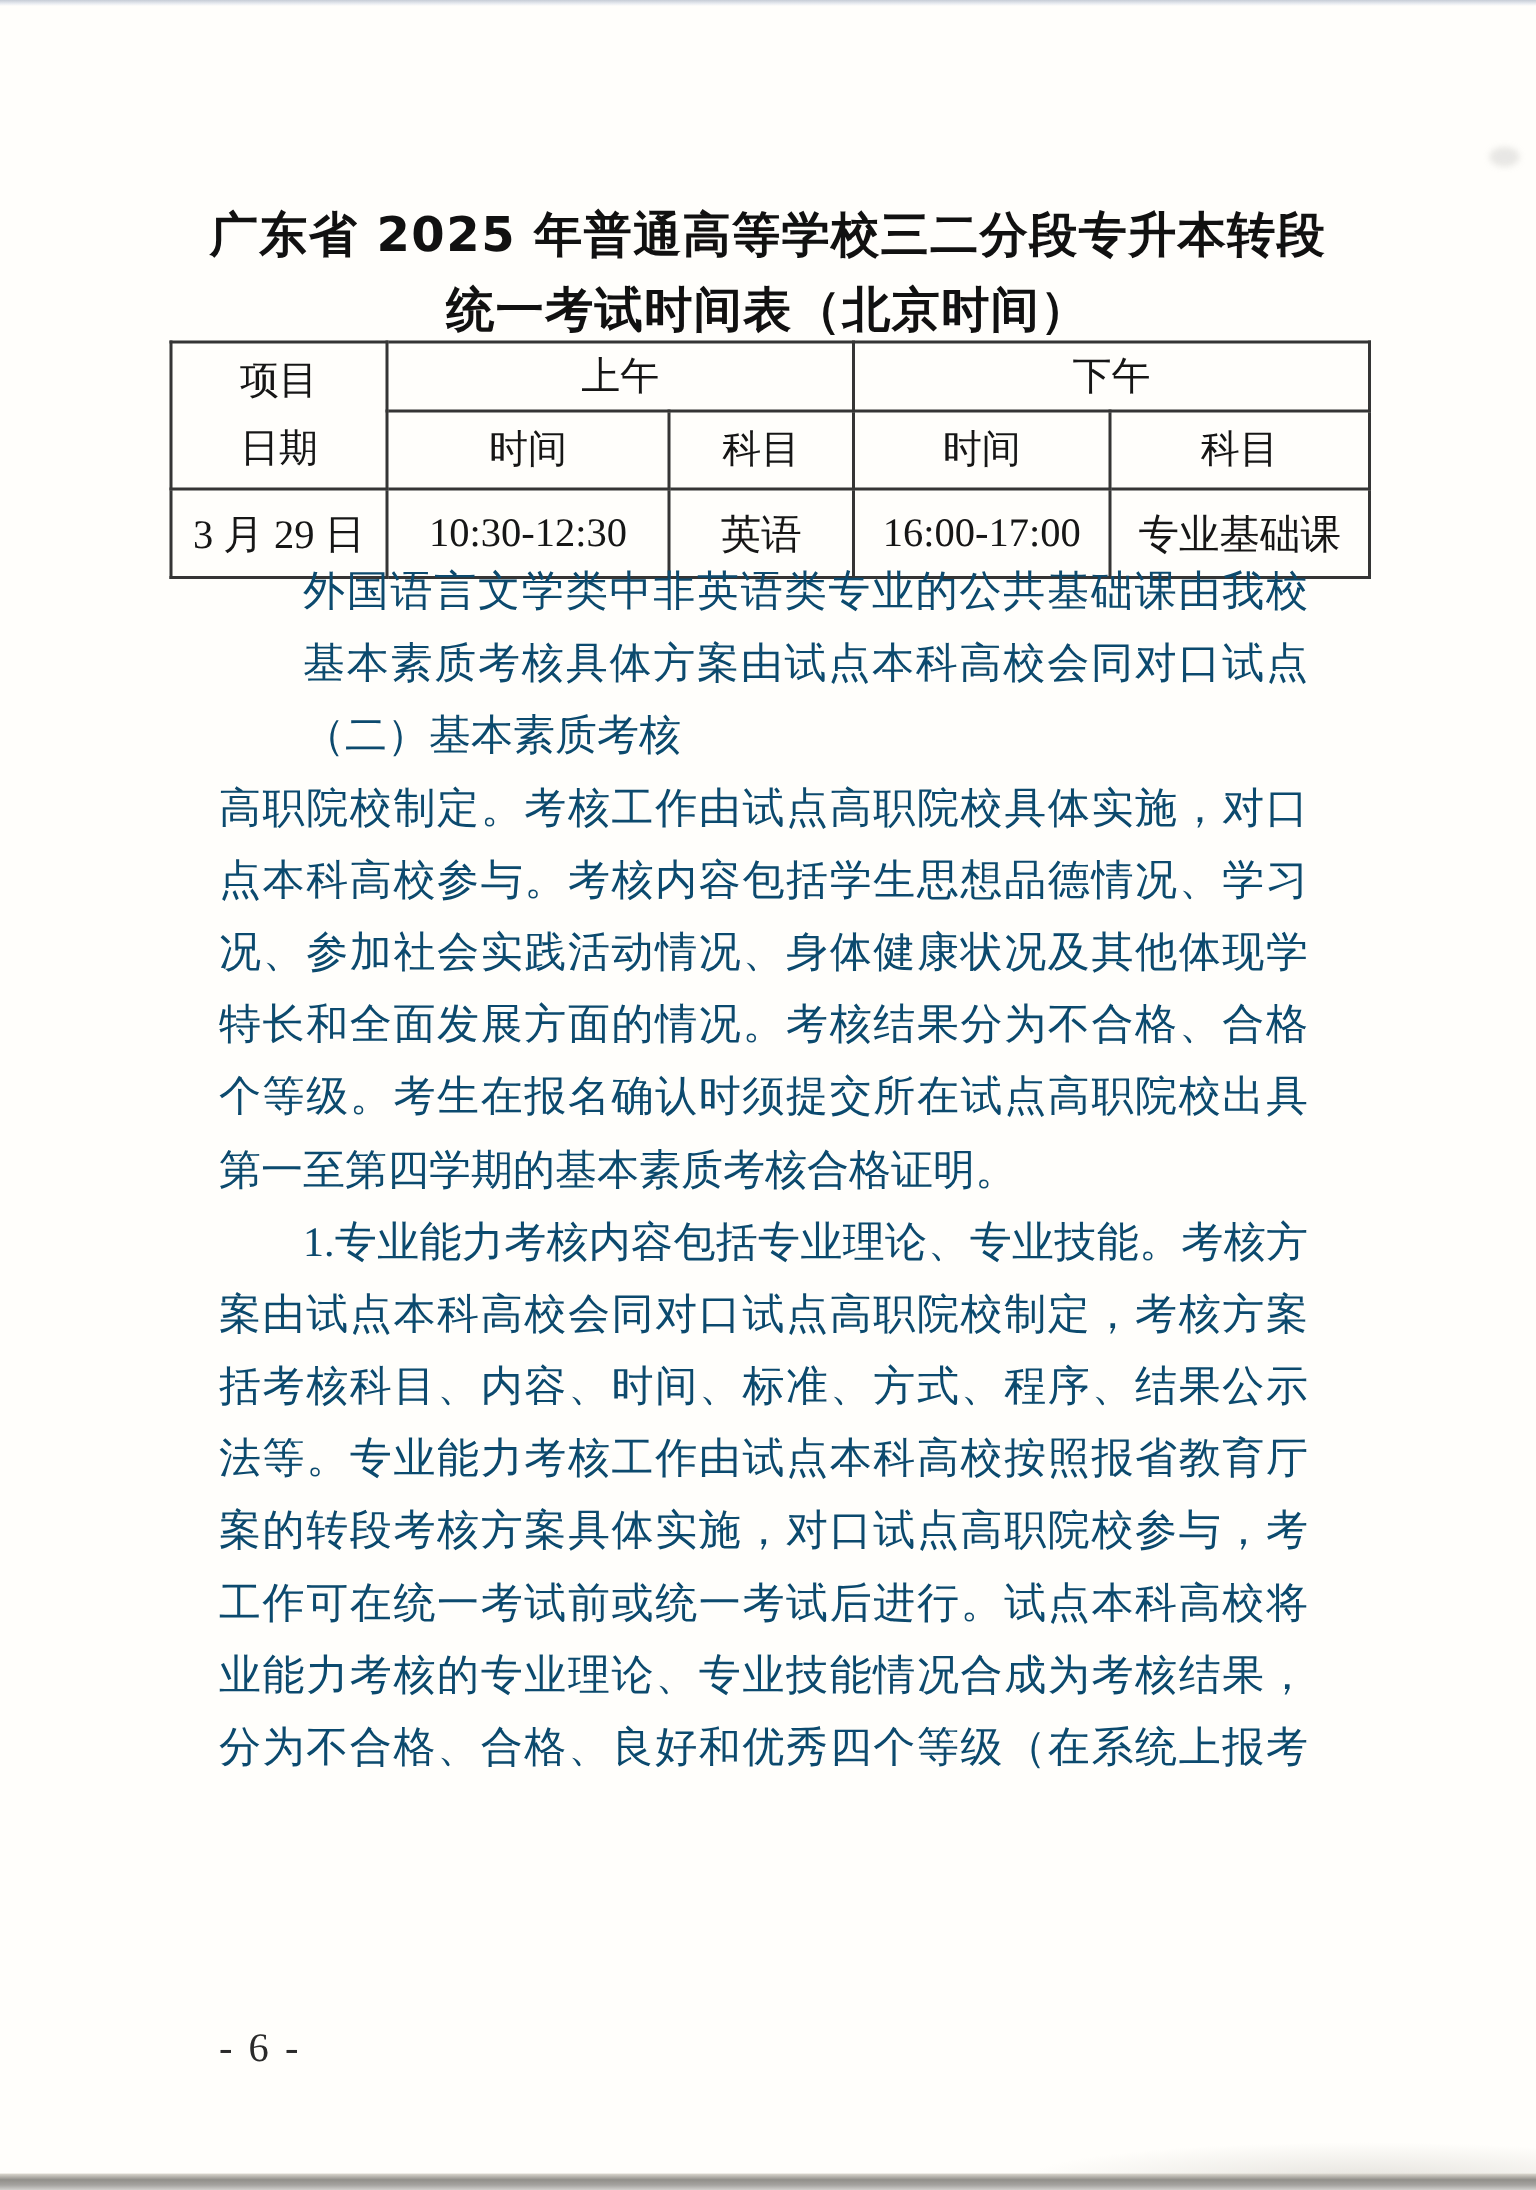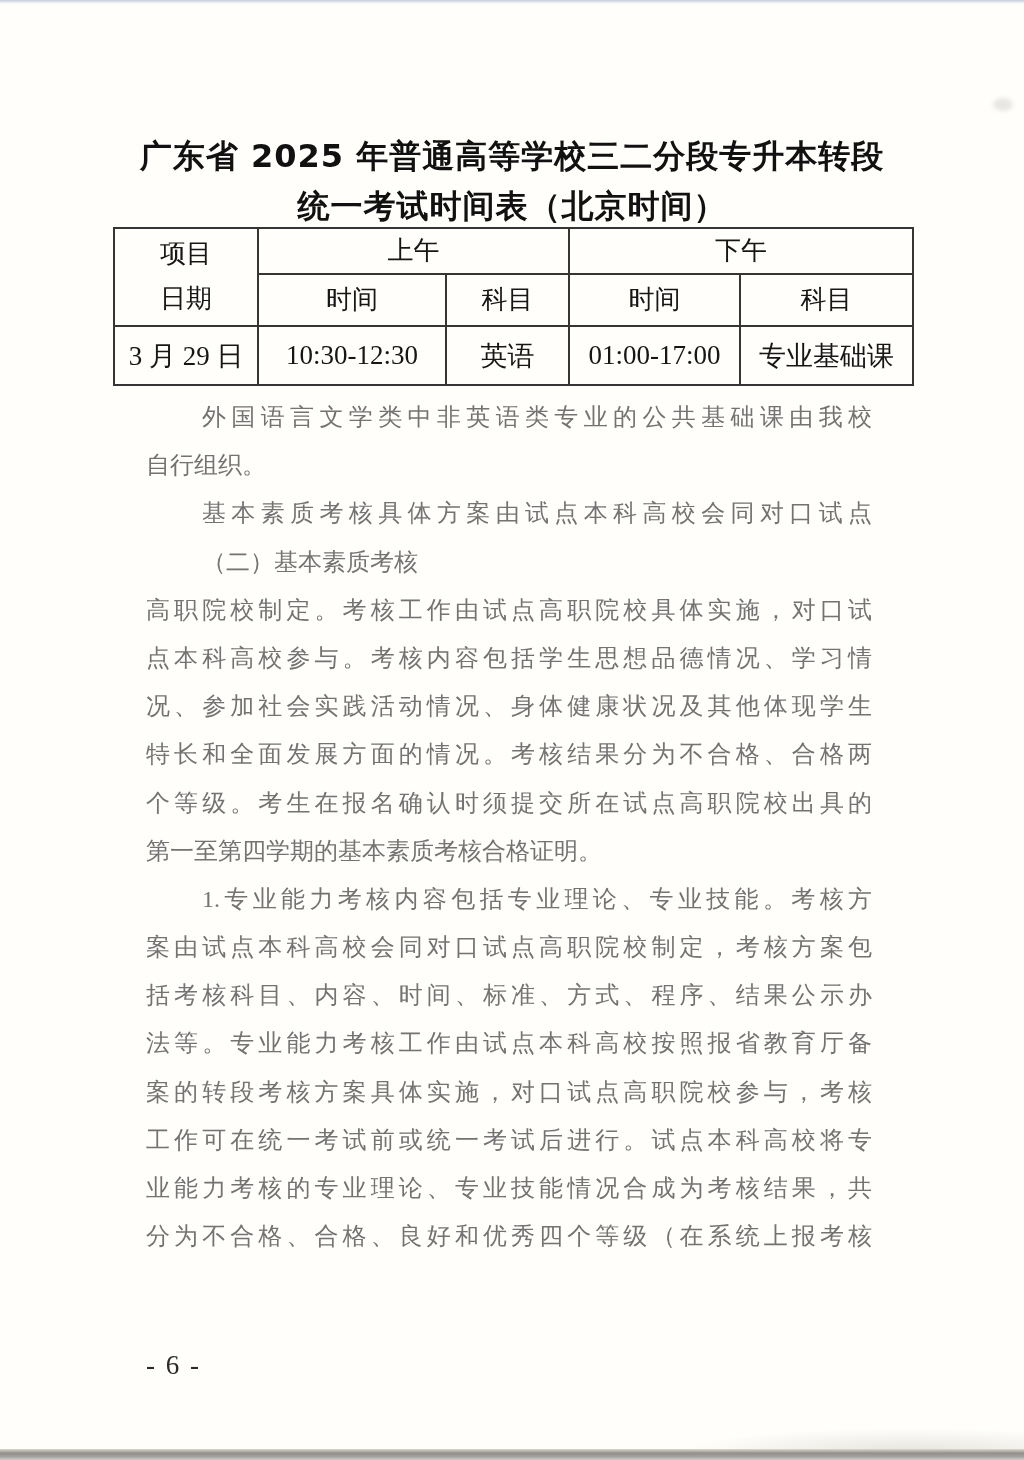--- a/index.html
+++ b/index.html
@@ -69,24 +69,24 @@
   td.corner-cell { padding: 0; }
   .corner-wrap {
     display: flex; flex-direction: column; height: 96px;
   }
   .corner-wrap span { display: block; }
   .corner-top  { height: 47px; line-height: 50px; }
   .corner-bottom { height: 49px; line-height: 46px; }
 
   
   .body-text {
-    position: absolute; left: 146px; top: 393px; width: 726px;
-    font-size: 24px;
+    position: absolute; left: 146px; top: 371px; width: 726px;
+    font-size: 28px;
     line-height: 48.2px;
-    color: #737373;
+    color: #0c4a6e;
   }
   .ln { height: 48.2px; white-space: nowrap; }
   .ln.jf {
     white-space: normal;
     text-align: justify;
     text-align-last: justify;
     text-justify: inter-character;
     overflow: hidden;
   }
   .ln.ind { padding-left: 56px; }
@@ -131,29 +131,28 @@
       <tr class="r2">
         <td>时间</td>
         <td>科目</td>
         <td>时间</td>
         <td>科目</td>
       </tr>
       <tr class="r3">
         <td>3 月 29 日</td>
         <td>10:30-12:30</td>
         <td>英语</td>
-        <td>01:00-17:00</td>
+        <td>16:00-17:00</td>
         <td>专业基础课</td>
       </tr>
     </tbody>
   </table>
 
   <div class="body-text">
     <div class="ln ind jf">外国语言文学类中非英语类专业的公共基础课由我校</div>
-    <div class="ln">自行组织。</div>
     <div class="ln ind jf">基本素质考核具体方案由试点本科高校会同对口试点</div>
     <div class="ln ind">（二）基本素质考核</div>
     <div class="ln jf">高职院校制定。考核工作由试点高职院校具体实施，对口试</div>
     <div class="ln jf">点本科高校参与。考核内容包括学生思想品德情况、学习情</div>
     <div class="ln jf">况、参加社会实践活动情况、身体健康状况及其他体现学生</div>
     <div class="ln jf">特长和全面发展方面的情况。考核结果分为不合格、合格两</div>
     <div class="ln jf">个等级。考生在报名确认时须提交所在试点高职院校出具的</div>
     <div class="ln">第一至第四学期的基本素质考核合格证明。</div>
     <div class="ln ind jf">1.专业能力考核内容包括专业理论、专业技能。考核方</div>
     <div class="ln jf">案由试点本科高校会同对口试点高职院校制定，考核方案包</div>

